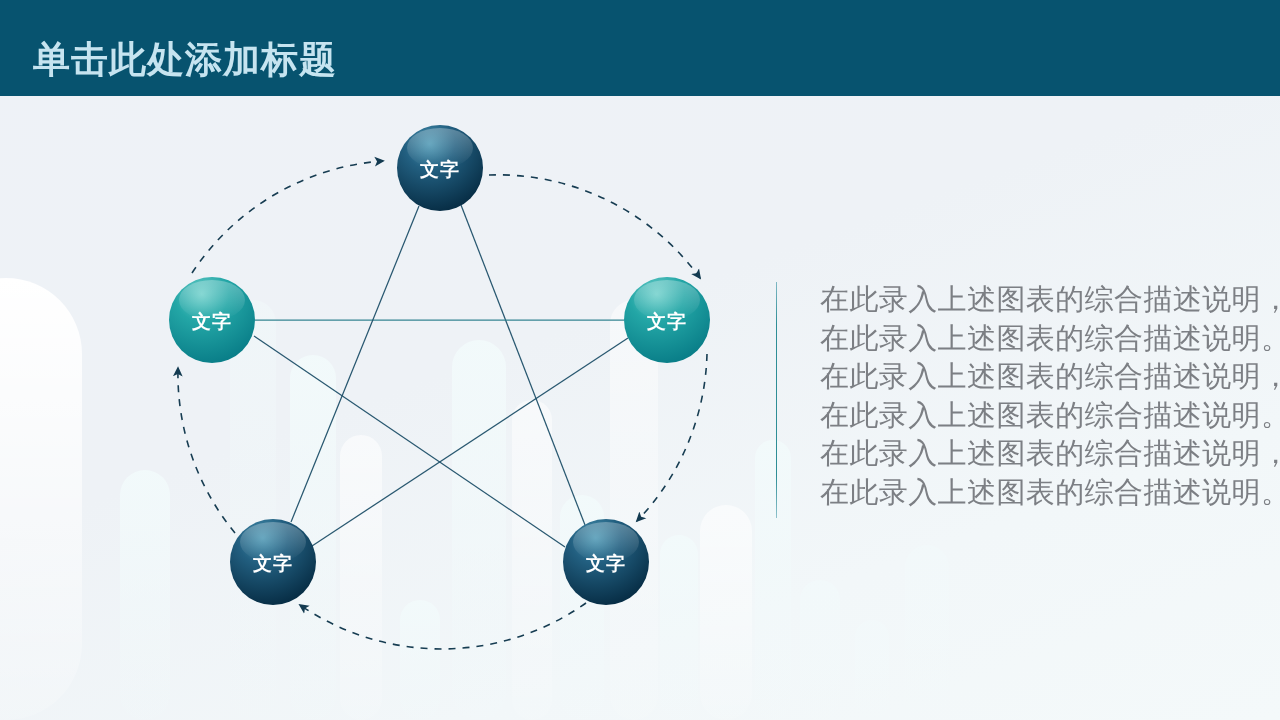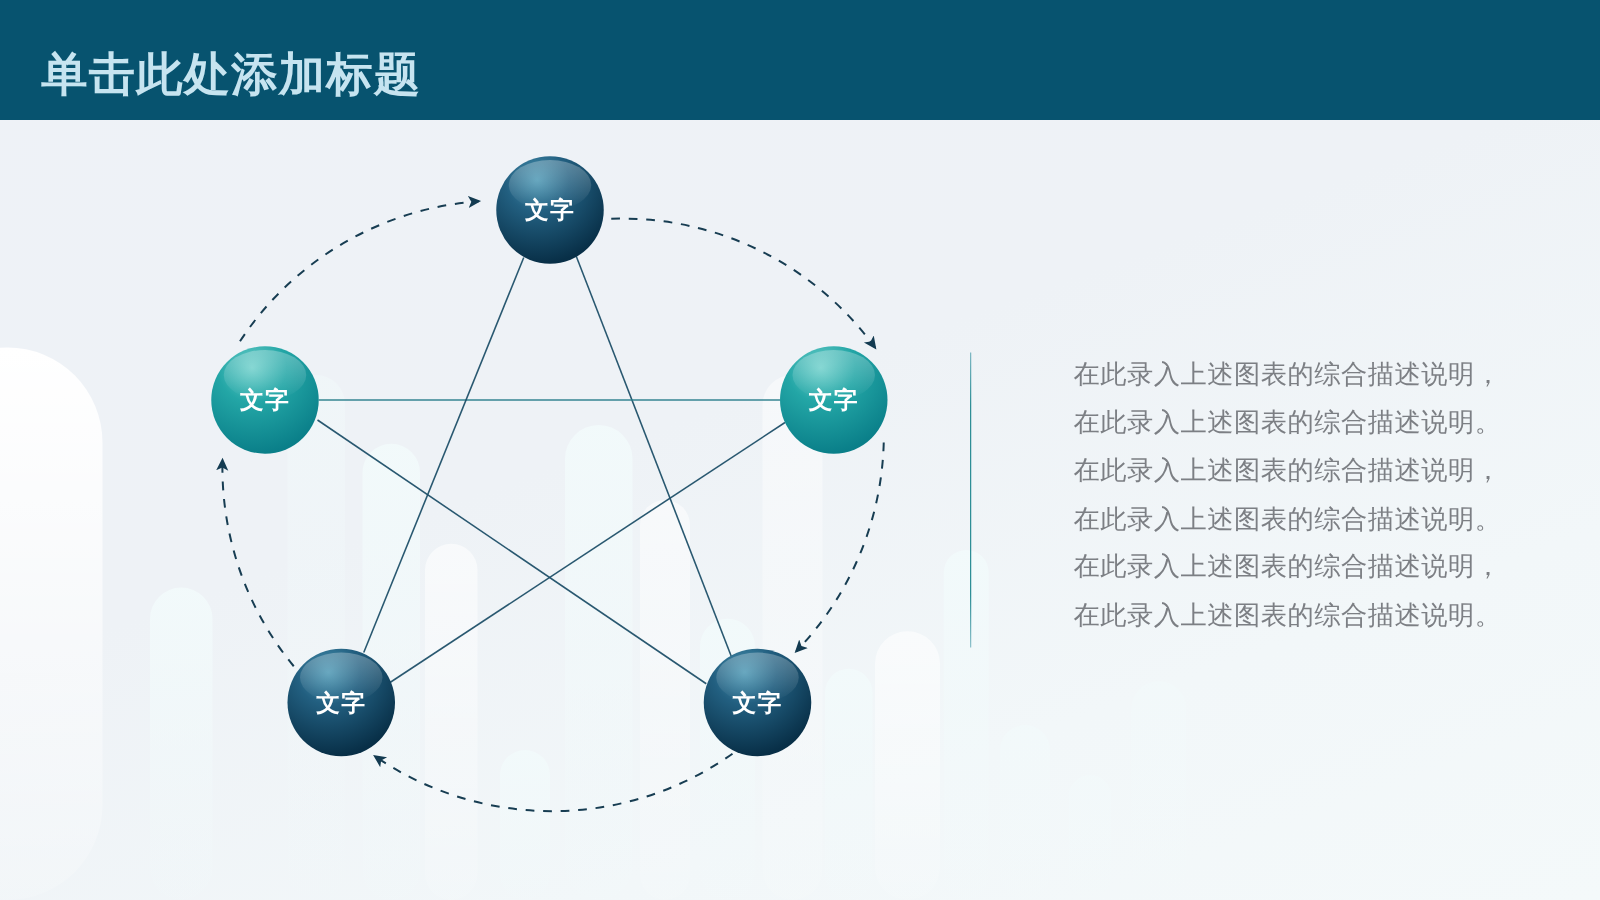--- a/index.html
+++ b/index.html
@@ -7,21 +7,20 @@
     padding: 0;
     background: #ffffff;
   }
   #slide {
     position: relative;
     width: 1280px;
     height: 720px;
     overflow: hidden;
     background: linear-gradient(160deg, #eef2f7 0%, #eef2f6 45%, #f2f7f9 75%, #f4f9fa 100%);
     font-family: "Liberation Sans", "DejaVu Sans", sans-serif;
-    text-align: center;
   }
 
   
   #bg-skyline {
     position: absolute;
     left: 0; top: 0;
     width: 1280px; height: 720px;
     pointer-events: none;
   }
 
@@ -80,21 +79,21 @@
     background: linear-gradient(180deg, #7fb8c4 0%, #2e8e96 18%, #2e8e96 82%, #8fc2cc 100%);
   }
   #panel-lines {
     position: absolute;
     left: 44px;
     top: -2px;
     width: 420px;
   }
   .panel-line {
     font-family: "Liberation Serif", "DejaVu Serif", serif;
-    font-size: 21px;
+    font-size: 29px;
     line-height: 38.5px;
     color: #7c7f84;
     white-space: nowrap;
     letter-spacing: 0.4px;
   }
 </style>
 </head>
 <body>
 
 <div id="slide">

